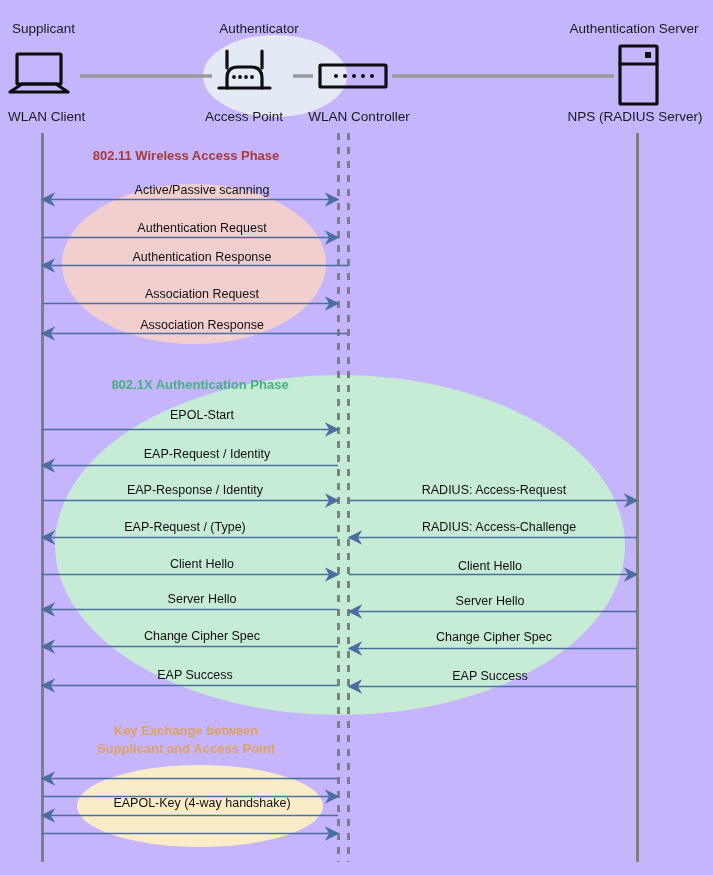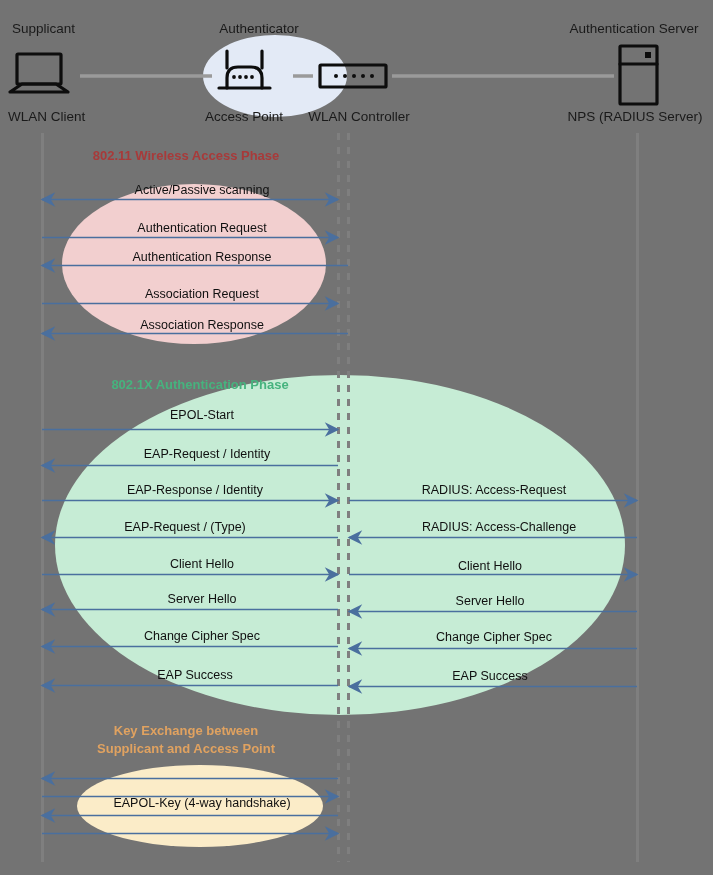--- a/index.html
+++ b/index.html
@@ -7,21 +7,21 @@
     padding: 0;
     background: #ffffff;
   }
   body {
     font-family: "Liberation Sans", sans-serif;
   }
   #stage {
     position: relative;
     width: 713px;
     height: 875px;
-    background: #737373;
+    background: #c4b5fd;
     overflow: hidden;
   }
   svg#diagram {
     position: absolute;
     left: 0;
     top: 0;
     width: 713px;
     height: 875px;
   }
   .hdr-top {

